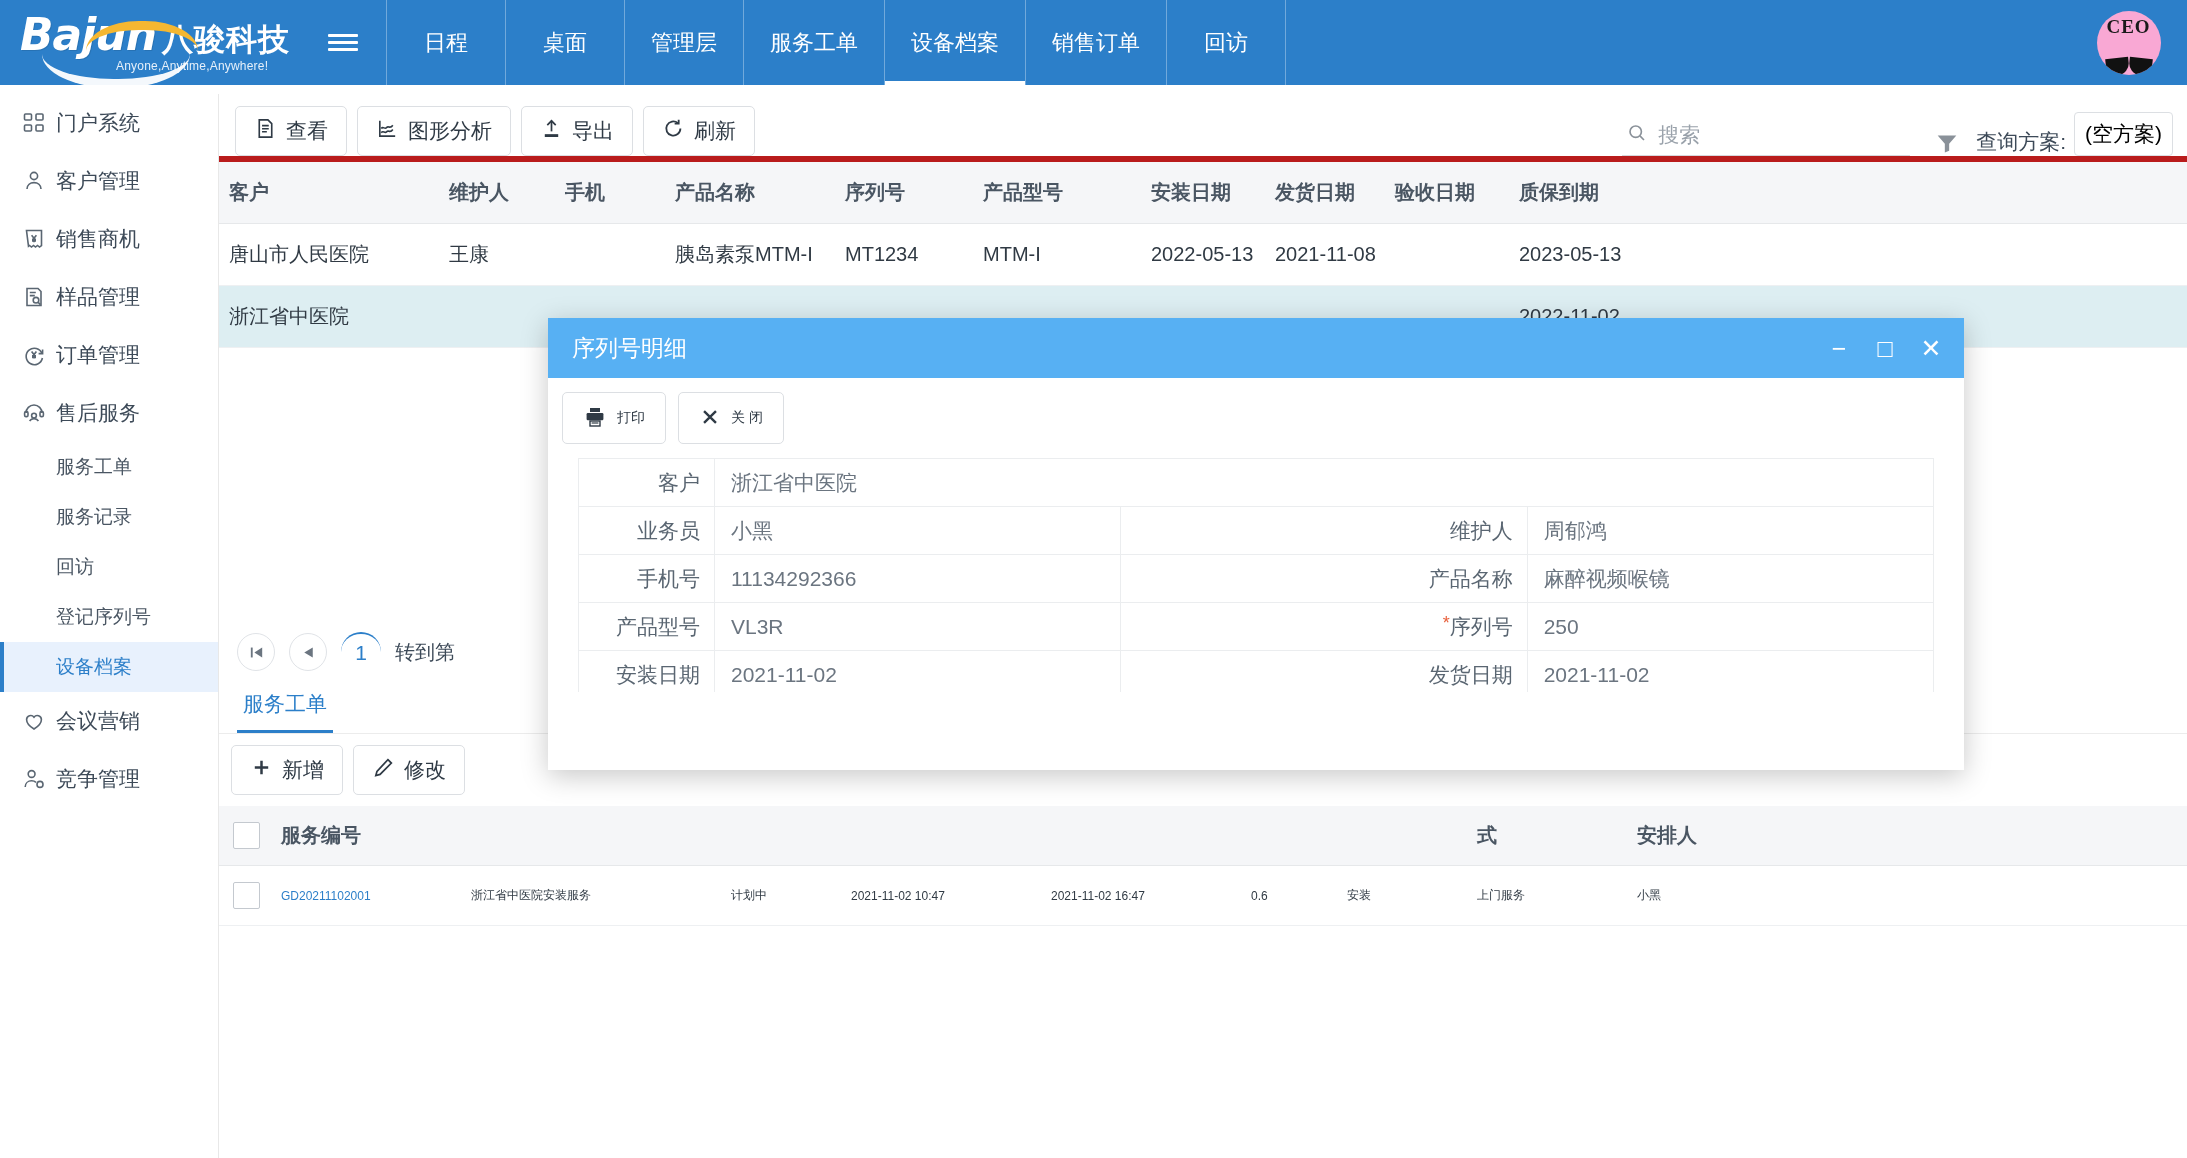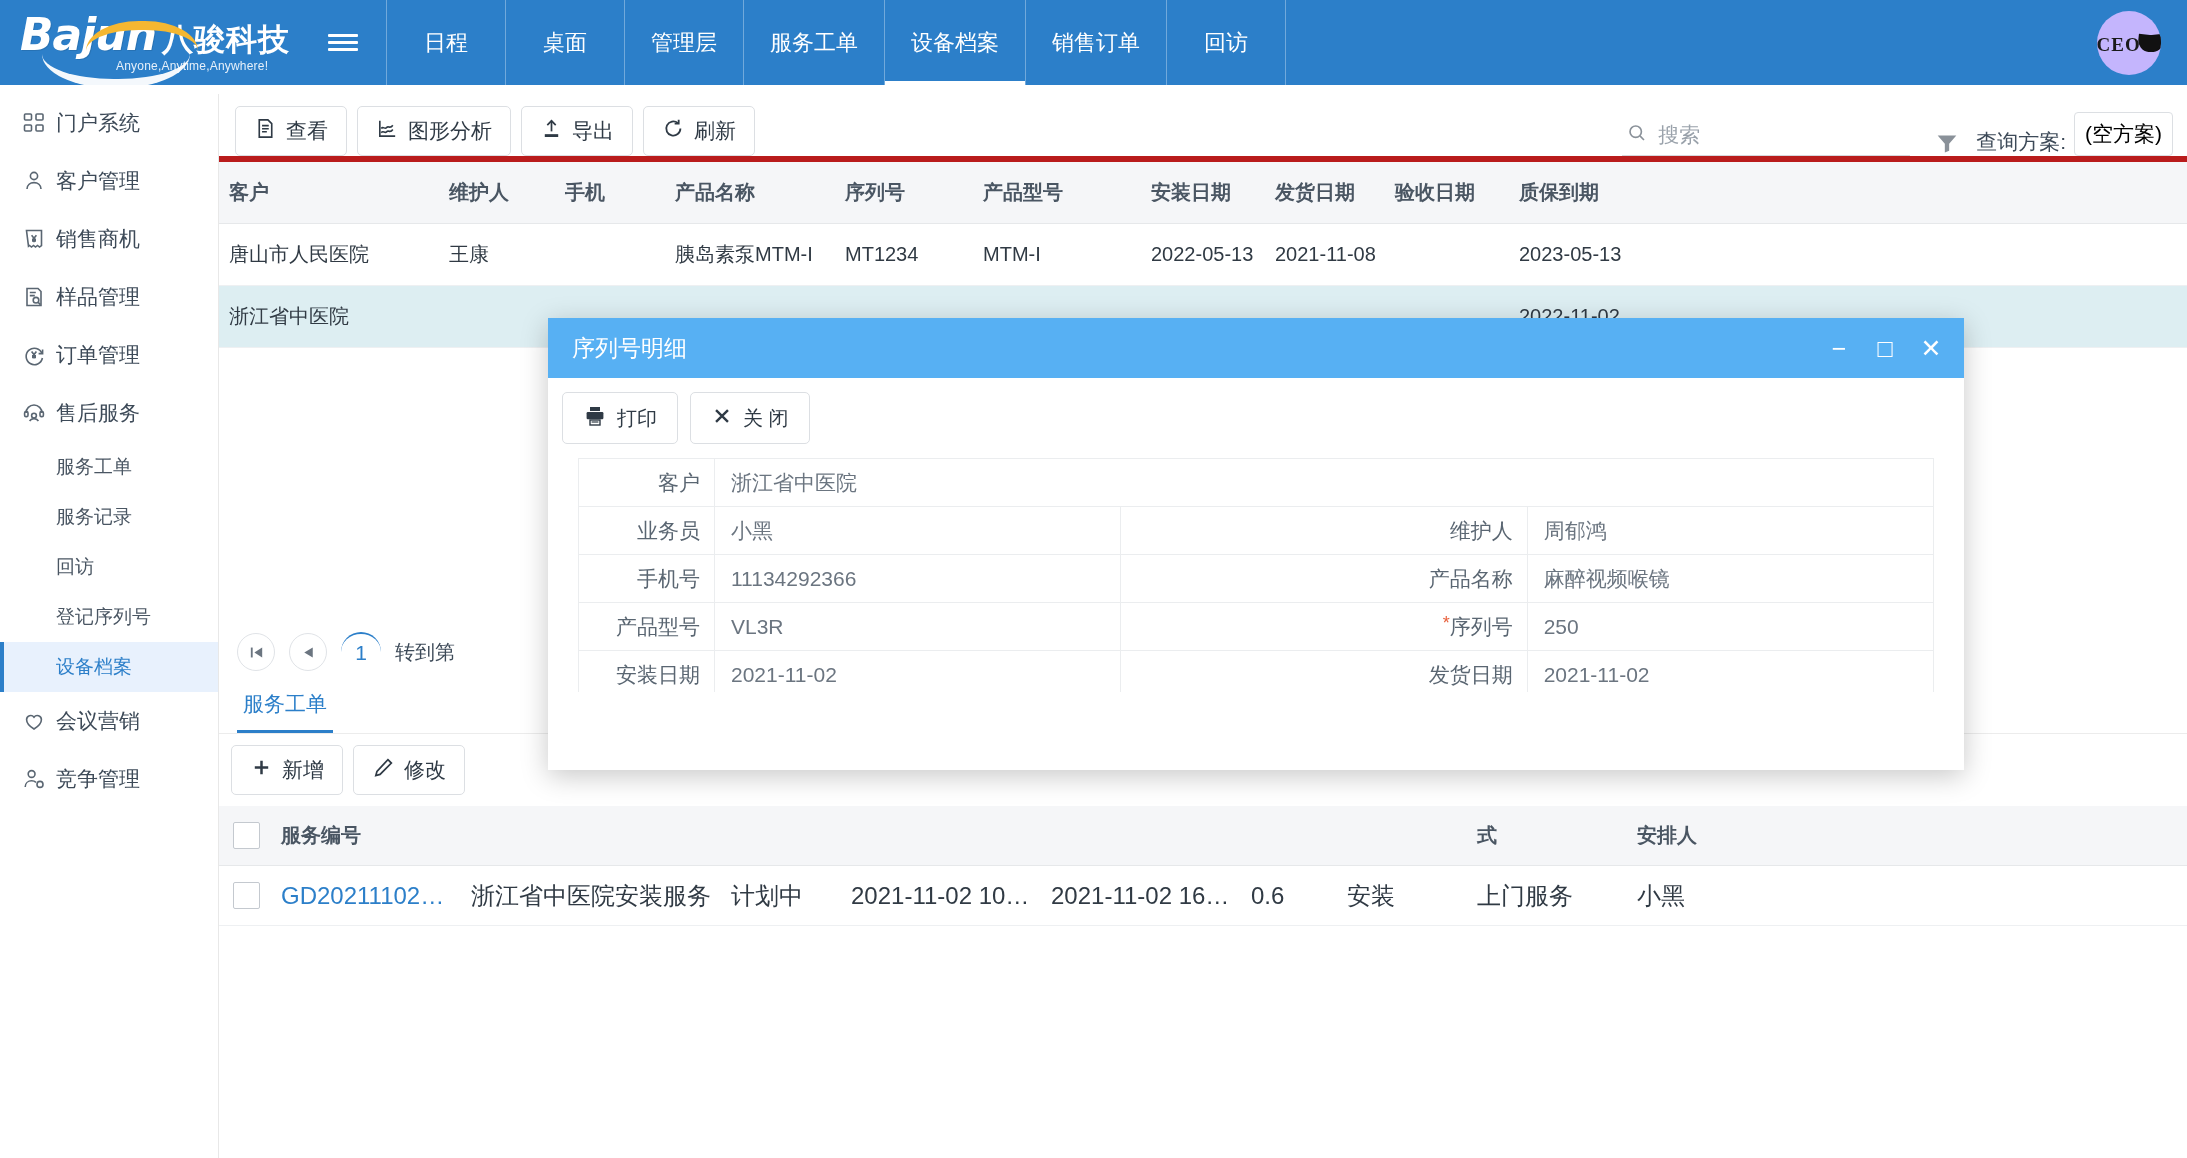--- a/index.html
+++ b/index.html
@@ -64,22 +64,22 @@
   .navtab:first-child { border-left: 1px solid rgba(255,255,255,.33); }
   .navtab.active::after {
     content: ""; position: absolute; left: 0; right: 0; bottom: 0;
     height: 4px; background: #ffffff;
   }
   .navtab-end-divider {
     width: 1px; background: rgba(255,255,255,.33); align-self: stretch;
   }
   .avatar-wrap { width: 117px; display: flex; align-items: center; justify-content: center; flex: 0 0 117px; }
   .avatar {
-    width: 64px; height: 64px; border-radius: 50%; background: #c4b5fd;
-    display: flex; flex-direction: row; align-items: center; justify-content: center;
+    width: 64px; height: 64px; border-radius: 50%; background: #f9a8d4;
+    display: flex; flex-direction: column; align-items: center; justify-content: space-between;
     cursor: pointer; position: relative; overflow: hidden;
   }
   .avatar-ceo { font-family: "Liberation Serif", serif; font-size: 19px; font-weight: bold; color: #1a1a1a; letter-spacing: 1px; margin-top: 5px; }
   .avatar-mo { width: 46px; height: 17px; margin-top: 1px; position: relative; }
   .avatar-mo::before, .avatar-mo::after {
     content: ""; position: absolute; top: 0; width: 23px; height: 17px; background: #111;
   }
   .avatar-mo::before { left: 0; border-radius: 0 0 14px 14px; transform: rotate(-6deg); }
   .avatar-mo::after { right: 0; border-radius: 0 0 14px 14px; transform: rotate(6deg); }
 
@@ -179,21 +179,21 @@
     font-size: 21px; color: #2c7fc9; padding: 0 6px 12px 6px; cursor: pointer;
     border-bottom: 3px solid #2c7fc9;
   }
   .btoolbar { height: 72px; display: flex; align-items: center; padding-left: 12px; gap: 10px; }
 
   .bgrid-head {
     display: flex; height: 60px; background: #f5f6f8; align-items: center;
     border-bottom: 1px solid #e6e8ea; font-size: 20px; font-weight: bold; color: #4a5663;
   }
   .bgrid-row {
-    display: flex; height: 60px; align-items: center; font-size: 24px; color: #303a44;
+    display: flex; height: 60px; align-items: center; font-size: 12px; color: #303a44;
     border-bottom: 1px solid #eef0f2;
   }
   .ckbox { width: 27px; height: 27px; border: 1px solid #c4c9cf; border-radius: 2px; background: #fff; cursor: pointer; flex: 0 0 27px; }
   .ck-cell { width: 54px; display: flex; align-items: center; justify-content: center; flex: 0 0 54px; }
   .blink { color: #2c7fc9; cursor: pointer; }
   .b1 { width: 190px; }
   .b2 { width: 260px; }
   .b3 { width: 120px; }
   .b4 { width: 200px; }
   .b5 { width: 200px; }
@@ -213,21 +213,21 @@
     padding: 0 10px 0 24px; color: #fff; flex: 0 0 60px;
   }
   .modal-title .t { font-size: 23px; flex: 1 1 auto; }
   .mt-btn {
     width: 46px; height: 46px; display: flex; align-items: center; justify-content: center;
     color: #fff; font-size: 25px; cursor: pointer;
   }
   .modal-toolbar { height: 80px; display: flex; align-items: center; padding-left: 14px; gap: 12px; flex: 0 0 80px; }
   .m-btn {
     height: 52px; padding: 0 20px; border: 1px solid #dcdfe3; border-radius: 5px; background: #fff;
-    display: flex; align-items: center; gap: 10px; font-size: 20px; color: #2f3a45; cursor: pointer;
+    display: flex; align-items: center; gap: 10px; font-size: 14px; color: #2f3a45; cursor: pointer;
   }
   .modal-body { flex: 1 1 auto; padding: 0 30px; overflow: hidden; }
   .ftable { width: 100%; border-collapse: collapse; table-layout: fixed; }
   .ftable td { border: 1px solid #ebedef; height: 48px; font-size: 21px; }
   .lab {
     width: 136px; text-align: right; padding-right: 14px; color: #5a6672;
     background: #fff; white-space: nowrap;
   }
   .val { padding-left: 16px; color: #6b7580; }
   .req { color: #e8603c; font-size: 18px; vertical-align: top; }

